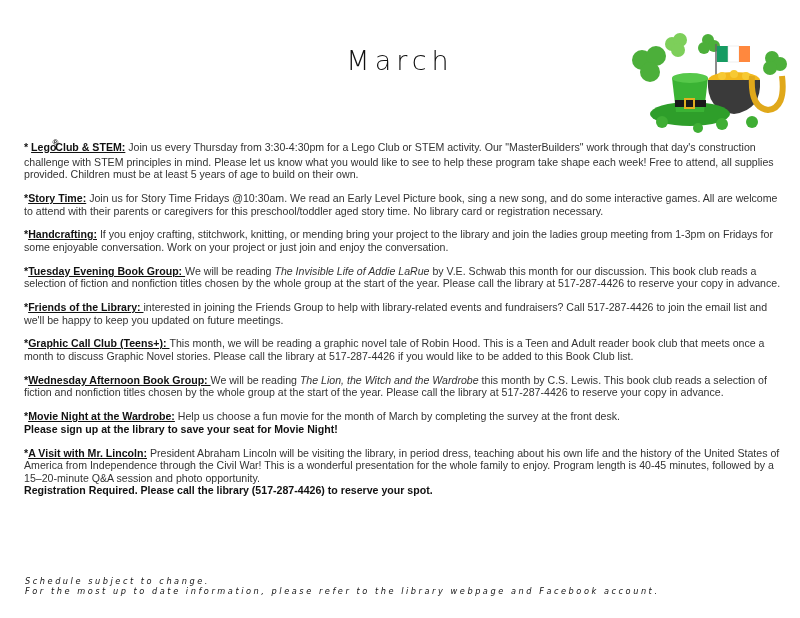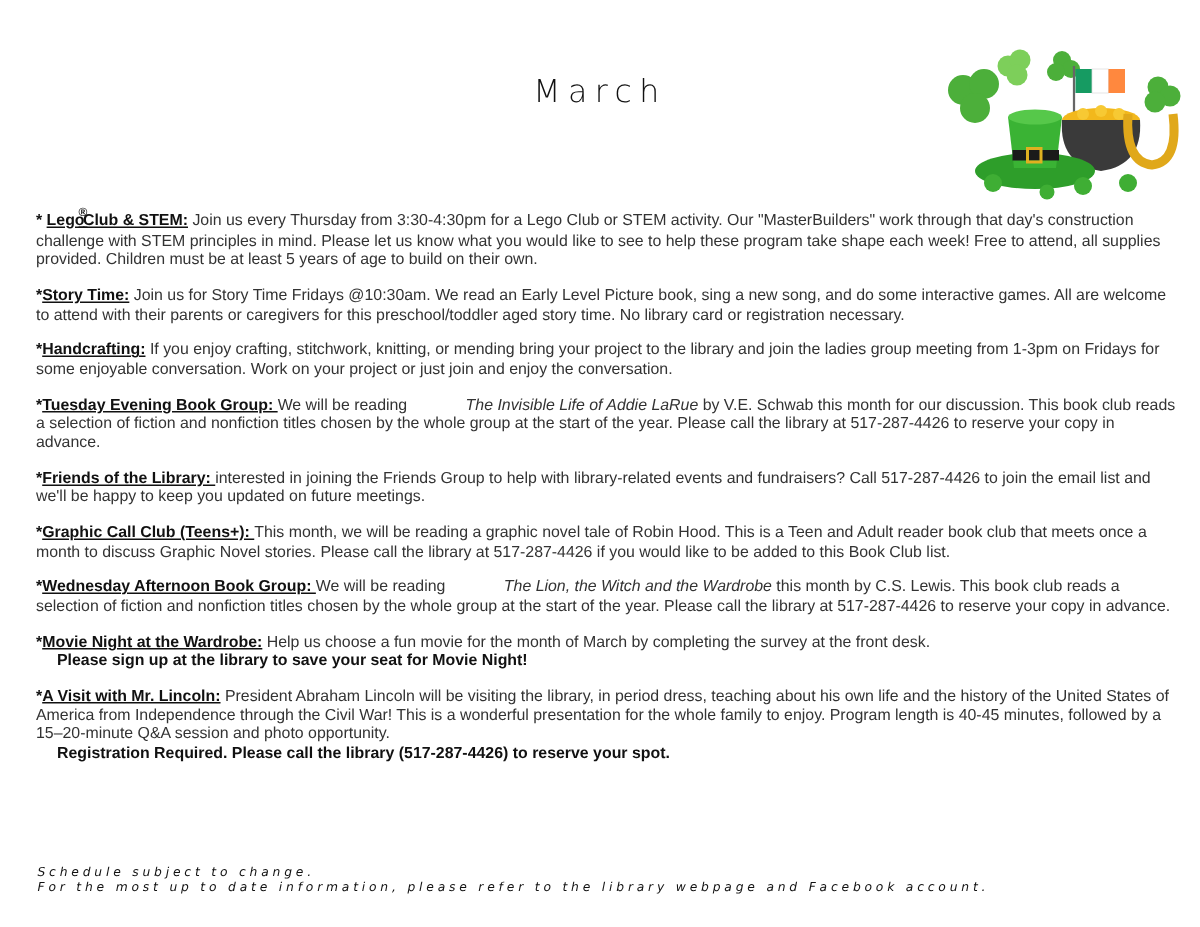--- a/index.html
+++ b/index.html
@@ -4,34 +4,34 @@
   <style>
     html, body { margin: 0; padding: 0; background: #ffffff; }
     body {
       width: 800px; height: 618px; position: relative; overflow: hidden;
       font-family: "Liberation Sans", sans-serif; color: #2b2b2b;
     }
     .title {
       position: absolute; left: 0; width: 800px; top: 48px;
       text-align: center; font-family: "DejaVu Sans", sans-serif;
       font-weight: 300; color: #111; letter-spacing: 5px;
-      line-height: 26px; font-size: 21px;
+      line-height: 26px; font-size: 27px;
     }
     .clipart {
       position: absolute; left: 622px; top: 18px; width: 172px; height: 118px;
     }
     .content {
       position: absolute; left: 24px; top: 141px; width: 760px;
       font-size: 10.6px; line-height: 12.6px; color: #333;
     }
     .event { margin: 0 0 11.2px 0; }
     .event .head { font-weight: bold; text-decoration: underline; color: #111; }
     .event .star { font-weight: bold; color: #111; }
-    .event i { font-style: italic; margin-left: 36px; }
-    .bold-line { font-weight: bold; color: #111; display: block; margin-left: 14px; }
+    .event i { font-style: italic; }
+    .bold-line { font-weight: bold; color: #111; display: block; }
     .reg { font-size: 8px; position: relative; top: -6px; margin-left: -4px; margin-right: -3px; }
     .footer {
       position: absolute; left: 25px; top: 576px;
       font-family: "DejaVu Sans", sans-serif; font-style: italic; font-weight: normal;
       font-size: 8.2px; letter-spacing: 2.55px; line-height: 10px; color: #111;
     }
   </style>
 </head>
 <body>
 

